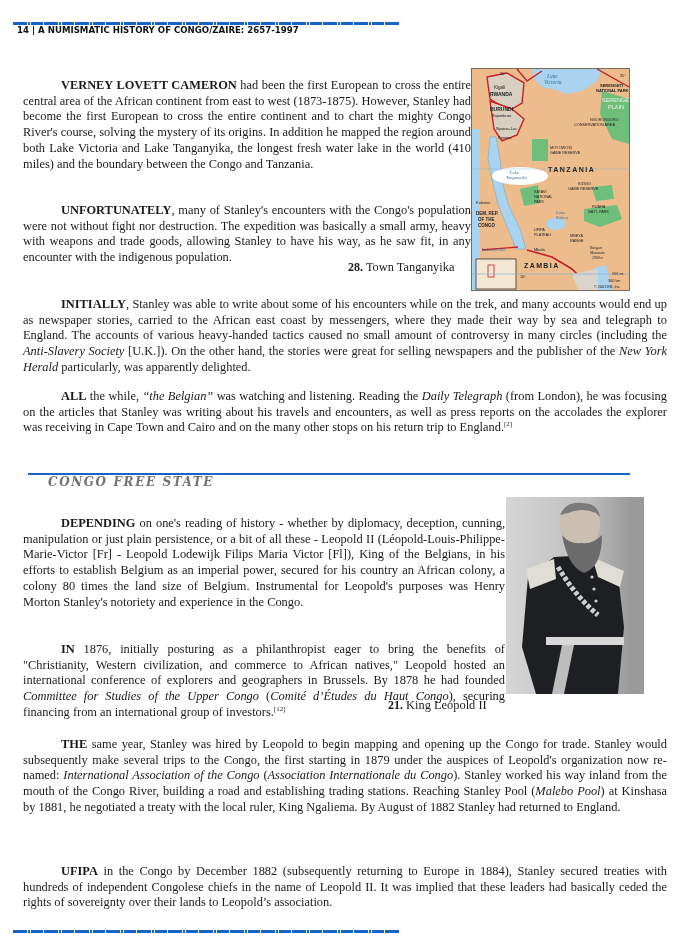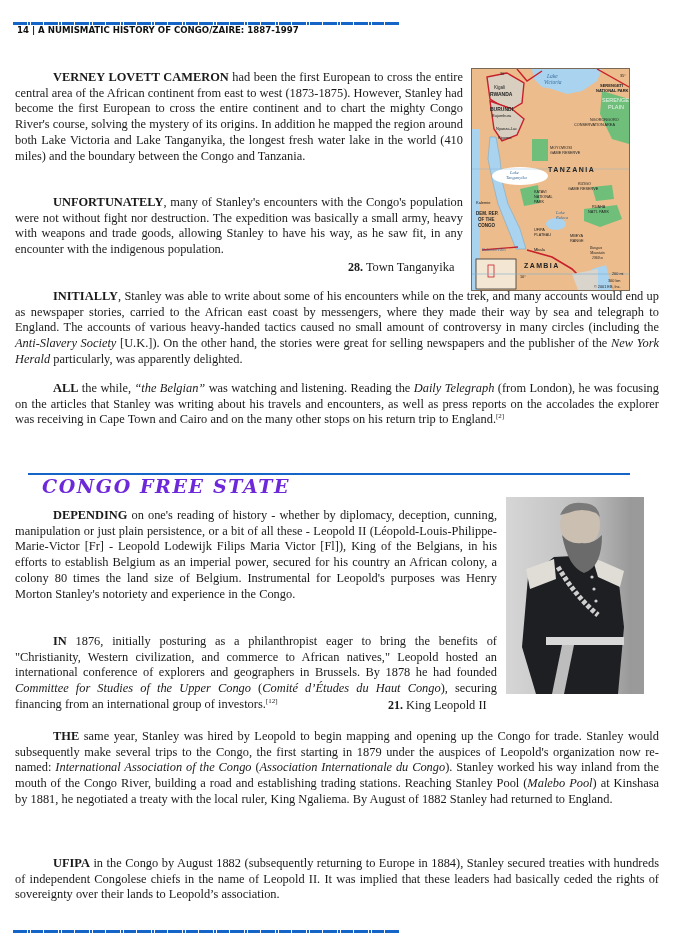--- a/index.html
+++ b/index.html
@@ -2,39 +2,39 @@
 <html><head>
 <meta charset="utf-8">
 <style>
   html, body { margin: 0; padding: 0; background: #ffffff; }
   body { width: 674px; height: 951px; position: relative; overflow: hidden;
          font-family: "Liberation Serif", "DejaVu Serif", serif; color: #1a1a1a; }
   .rule-dotted { position: absolute; height: 3px;
     background: repeating-linear-gradient(90deg, #1565c8 0 14px, #ffffff 14px 15px, #1565c8 15px 17px, #ffffff 17px 18px, #1565c8 18px 30px, #ffffff 30px 31px); }
   .running-head { position: absolute; left: 17px; top: 25px; font-family: "DejaVu Sans", sans-serif;
     font-weight: bold; font-size: 8.6px; letter-spacing: 0; color: #111; white-space: nowrap; }
-  .para { position: absolute; font-size: 12.4px; line-height: 15.7px; text-align: justify; margin: 0; }
+  .para { position: absolute; font-size: 12.4px; line-height: 15.7px; text-align: justify; margin: 8px; }
   .para .lead { font-weight: bold; }
   .para .indent { display: inline-block; width: 38px; }
   .para i { font-style: italic; }
   sup { font-size: 7px; line-height: 0; vertical-align: super; }
   .caption { position: absolute; font-size: 12.4px; white-space: nowrap; }
   .caption b { font-size: 12px; }
   .section-rule { position: absolute; left: 28px; top: 473px; width: 602px; height: 1.5px; background: #1565c8; }
-  .section-title { position: absolute; left: 42px; top: 475px; font-family: "DejaVu Serif", serif;
-    font-style: italic; font-weight: bold; font-size: 19px; letter-spacing: 1.6px; color: #6d28d9; }
+  .section-title { position: absolute; left: 48px; top: 475px; font-family: "DejaVu Serif", serif;
+    font-style: italic; font-weight: bold; font-size: 12px; letter-spacing: 1.6px; color: #737373; }
   .map { position: absolute; left: 471px; top: 68px; width: 157px; height: 221px; overflow: hidden;
     border: 1px solid #7a6a55; background: #e9b98a; }
   .photo { position: absolute; left: 506px; top: 497px; width: 138px; height: 197px; overflow: hidden; background: #c9c9c9; }
 </style>
 </head>
 <body>
 
 <div class="rule-dotted" style="left:13px; top:22px; width:386px;"></div>
-<div class="running-head">14 | A NUMISMATIC HISTORY OF CONGO/ZAIRE: 1887-1997</div>
+<div class="running-head">14 | A NUMISMATIC HISTORY OF CONGO/ZAIRE: 2657-1997</div>
 
 <p class="para" style="left:15px; top:70px; width:448px;">
   <span class="indent"></span><span class="lead">VERNEY LOVETT CAMERON</span><span> had been the first European to cross the entire central area of the African continent from east to west (1873-1875). However, Stanley had become the first European to cross the entire continent and to chart the mighty Congo River's course, solving the mystery of its origins. In addition he mapped the region around both Lake Victoria and Lake Tanganyika, the longest fresh water lake in the world (410 miles) and the boundary between the Congo and Tanzania.</span>
 </p>
 
 <p class="para" style="left:15px; top:195px; width:448px;">
   <span class="indent"></span><span class="lead">UNFORTUNATELY</span><span>, many of Stanley's encounters with the Congo's population were not without fight nor destruction. The expedition was basically a small army, heavy with weapons and trade goods, allowing Stanley to have his way, as he saw fit, in any encounter with the indigenous population.</span>
 </p>
 
 <div class="caption" style="left:348px; top:260px;">
@@ -191,16 +191,16 @@
 <div class="caption" style="left:388px; top:698px;">
   <b>21.</b>
   <span>King Leopold II</span>
 </div>
 
 <p class="para" style="left:15px; top:729px; width:644px;">
   <span class="indent"></span><span class="lead">THE</span><span> same year, Stanley was hired by Leopold to begin mapping and opening up the Congo for trade. Stanley would subsequently make several trips to the Congo, the first starting in 1879 under the auspices of Leopold's organization now re-named: </span><i>International Association of the Congo</i><span> (</span><i>Association Internationale du Congo</i><span>). Stanley worked his way inland from the mouth of the Congo River, building a road and establishing trading stations. Reaching Stanley Pool (</span><i>Malebo Pool</i><span>) at Kinshasa by 1881, he negotiated a treaty with the local ruler, King Ngaliema. By August of 1882 Stanley had returned to England.</span>
 </p>
 
 <p class="para" style="left:15px; top:856px; width:644px;">
-  <span class="indent"></span><span class="lead">UFIPA</span><span> in the Congo by August 1882 (subsequently returning to Europe in 1884), Stanley secured treaties with hundreds of independent Congolese chiefs in the name of Leopold II. It was implied that these leaders had basically ceded the rights of sovereignty over their lands to Leopold’s association.</span>
+  <span class="indent"></span><span class="lead">UFIPA</span><span> in the Congo by December 1882 (subsequently returning to Europe in 1884), Stanley secured treaties with hundreds of independent Congolese chiefs in the name of Leopold II. It was implied that these leaders had basically ceded the rights of sovereignty over their lands to Leopold’s association.</span>
 </p>
 
 <div class="rule-dotted" style="left:13px; top:930px; width:386px;"></div>
 
 </body></html>

